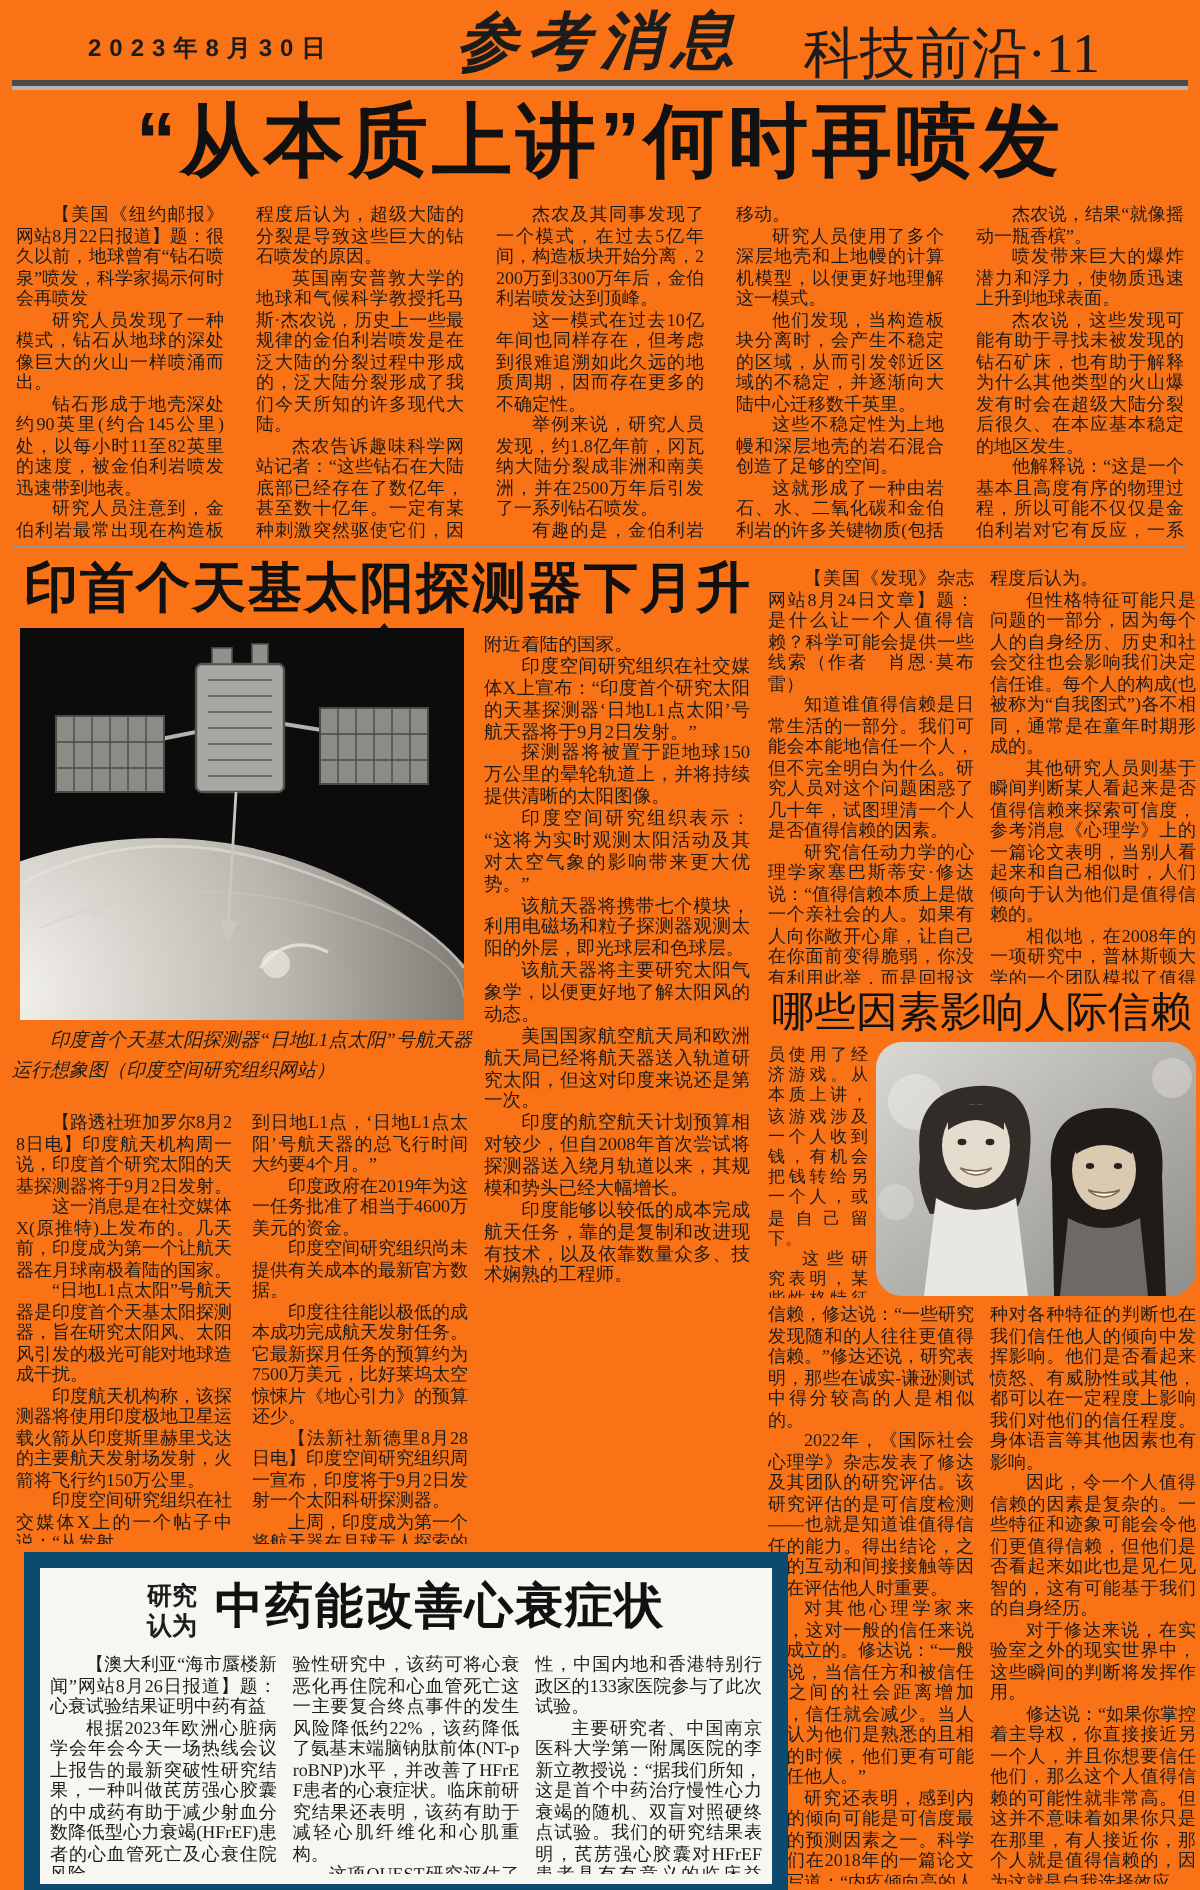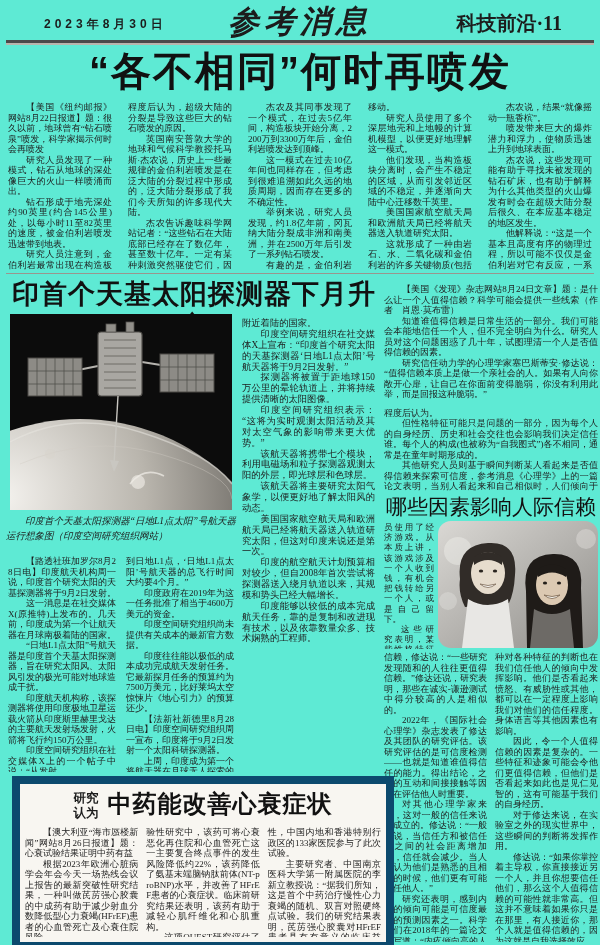--- a/index.html
+++ b/index.html
@@ -1,46 +1,46 @@
 <!DOCTYPE html>
 <html lang="zh"><head>
 <meta charset="utf-8">
 <style>
   html,body{margin:0;padding:0;}
   .page{
     position:relative;width:600px;height:945px;overflow:hidden;
-    background:#5eead4;color:#1c1c1c;
+    background:#f97316;color:#1c1c1c;
     font-family:"Liberation Serif","DejaVu Serif",serif;
     font-size:9px;line-height:1.17;
   }
   .abs{position:absolute;}
   
   .hdr-date{left:44px;top:17px;font-size:12px;font-weight:700;letter-spacing:4px;font-family:"Liberation Sans",sans-serif;}
   .masthead{left:0;right:0;top:3px;text-align:center;font-size:31px;font-weight:700;font-style:italic;
     letter-spacing:5px;font-family:"DejaVu Serif",serif;transform:rotate(-0.5deg);}
-  .hdr-section{right:38px;top:12px;font-size:20px;font-weight:700;font-family:"Liberation Serif",serif;}
+  .hdr-section{right:50px;top:12px;font-size:28px;font-weight:400;font-family:"Liberation Serif",serif;}
   .hdr-rule{left:6px;right:6px;top:40px;height:3px;background:#4a4a4a;border-bottom:2px solid #b9b5ad;}
   
   .headline-main{left:0;right:0;top:50px;text-align:center;font-size:40px;line-height:1.05;font-weight:900;
     font-family:"Liberation Sans","DejaVu Sans",sans-serif;letter-spacing:2px;color:#111;}
   .headline-india{left:6px;top:279px;width:376px;text-align:center;font-size:27px;font-weight:900;
     font-family:"Liberation Sans","DejaVu Sans",sans-serif;letter-spacing:1px;color:#111;}
   .headline-trust{left:384px;top:495px;width:214px;text-align:center;font-size:21px;font-weight:400;
     font-family:"Liberation Sans","DejaVu Sans",sans-serif;color:#111;}
   
   .cols{display:flex;overflow:hidden;text-align:justify;word-break:break-all;}
   .cols .col{flex:1;}
   .cols.gap12{gap:16px}.cols.gap10{gap:10px}.cols.gap8{gap:8px}
   p{margin:0;text-indent:2em;}
   p.cont{text-indent:0;}
   .d-body{left:8px;top:102px;width:584px;height:168px;}
   .rule2{left:6px;top:273px;width:588px;height:1px;background:#9a968e;}
   .india-left{left:8px;top:556px;width:226px;height:216px;}
   .india-right{left:242px;top:318px;width:133px;height:452px;font-size:9.3px;}
-  .trust-top{left:384px;top:284px;width:214px;height:208px;flex-direction:column;}
+  .trust-top{left:384px;top:284px;width:214px;height:208px;}
   .trust-wrap{left:384px;top:522px;width:50px;height:127px;font-size:8.5px;line-height:1.2;}
   .trust-bottom{left:384px;top:652px;width:214px;height:290px;}
   
   .india-image{left:10px;top:314px;width:222px;height:196px;background:#0d0d0d;}
   .india-caption{left:6px;top:514px;width:230px;font-size:9.5px;font-style:italic;line-height:1.55;
     text-align:justify;word-break:break-all;}
   .india-caption p{text-indent:2em;}
   .trust-photo{left:438px;top:521px;width:160px;height:127px;border-radius:13px;overflow:hidden;}
   
   .redbox{left:12px;top:776px;width:366px;height:158px;border:8px solid #0c4a6e;background:#f8f6f1;}
@@ -52,21 +52,21 @@
 </head>
 <body>
 
 <div class="page">
 
   <div class="abs hdr-date">2023年8月30日</div>
   <div class="abs masthead">参考消息</div>
   <div class="abs hdr-section">科技前沿·11</div>
   <div class="abs hdr-rule"></div>
 
-  <div class="abs headline-main">“各不相同”何时再喷发</div>
+  <div class="abs headline-main">“从本质上讲”何时再喷发</div>
   <div class="abs cols gap12 d-body">
       <div class="col">
         <p>【美国《纽约邮报》网站8月22日报道】题：很久以前，地球曾有“钻石喷泉”喷发，科学家揭示何时会再喷发</p>
         <p>研究人员发现了一种模式，钻石从地球的深处像巨大的火山一样喷涌而出。</p>
         <p>钻石形成于地壳深处约90英里(约合145公里)处，以每小时11至82英里的速度，被金伯利岩喷发迅速带到地表。</p>
         <p>研究人员注意到，金伯利岩最常出现在构造板块重大断裂期间。</p>
       </div>
       <div class="col">
         <p class="cont">程度后认为，超级大陆的分裂是导致这些巨大的钻石喷发的原因。</p>
         <p>英国南安普敦大学的地球和气候科学教授托马斯·杰农说，历史上一些最规律的金伯利岩喷发是在泛大陆的分裂过程中形成的，泛大陆分裂形成了我们今天所知的许多现代大陆。</p>
@@ -75,21 +75,21 @@
       <div class="col">
         <p>杰农及其同事发现了一个模式，在过去5亿年间，构造板块开始分离，2200万到3300万年后，金伯利岩喷发达到顶峰。</p>
         <p>这一模式在过去10亿年间也同样存在，但考虑到很难追溯如此久远的地质周期，因而存在更多的不确定性。</p>
         <p>举例来说，研究人员发现，约1.8亿年前，冈瓦纳大陆分裂成非洲和南美洲，并在2500万年后引发了一系列钻石喷发。</p>
         <p>有趣的是，金伯利岩喷发似乎是从裂谷的边缘——构造板块撕裂的地方——开始，然后稳步向大陆板块的中心</p>
       </div>
       <div class="col">
         <p class="cont">移动。</p>
         <p>研究人员使用了多个深层地壳和上地幔的计算机模型，以便更好地理解这一模式。</p>
         <p>他们发现，当构造板块分离时，会产生不稳定的区域，从而引发邻近区域的不稳定，并逐渐向大陆中心迁移数千英里。</p>
-        <p>美国国家航空航天局和欧洲航天局已经将航天器送入轨道研究太阳。</p>
+        <p>这些不稳定性为上地幔和深层地壳的岩石混合创造了足够的空间。</p>
         <p>这就形成了一种由岩石、水、二氧化碳和金伯利岩的许多关键物质(包括钻石)混合而成的“汤”。</p>
       </div>
       <div class="col">
         <p>杰农说，结果“就像摇动一瓶香槟”。</p>
         <p>喷发带来巨大的爆炸潜力和浮力，使物质迅速上升到地球表面。</p>
         <p>杰农说，这些发现可能有助于寻找未被发现的钻石矿床，也有助于解释为什么其他类型的火山爆发有时会在超级大陆分裂后很久、在本应基本稳定的地区发生。</p>
         <p>他解释说：“这是一个基本且高度有序的物理过程，所以可能不仅仅是金伯利岩对它有反应，一系列地球系统过程都对它有反应。”</p>
       </div>
     </div>
   <div class="abs rule2"></div>

